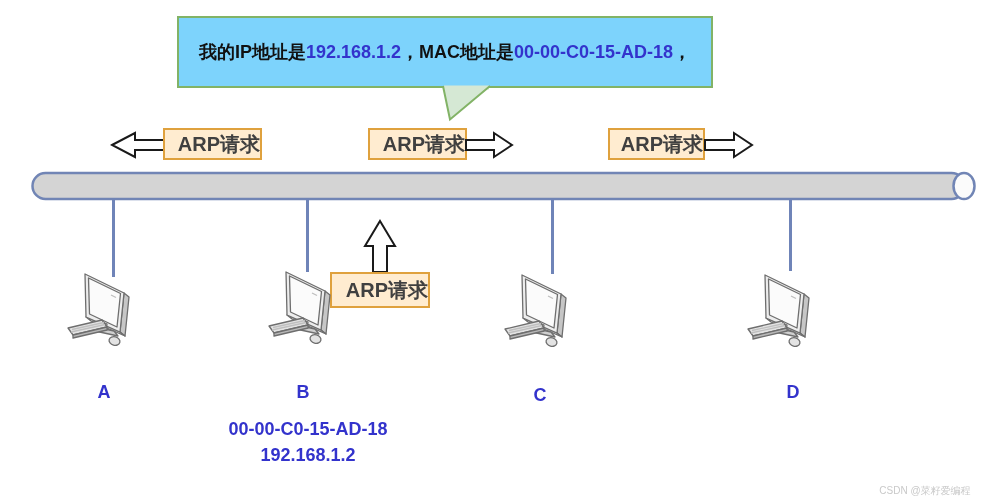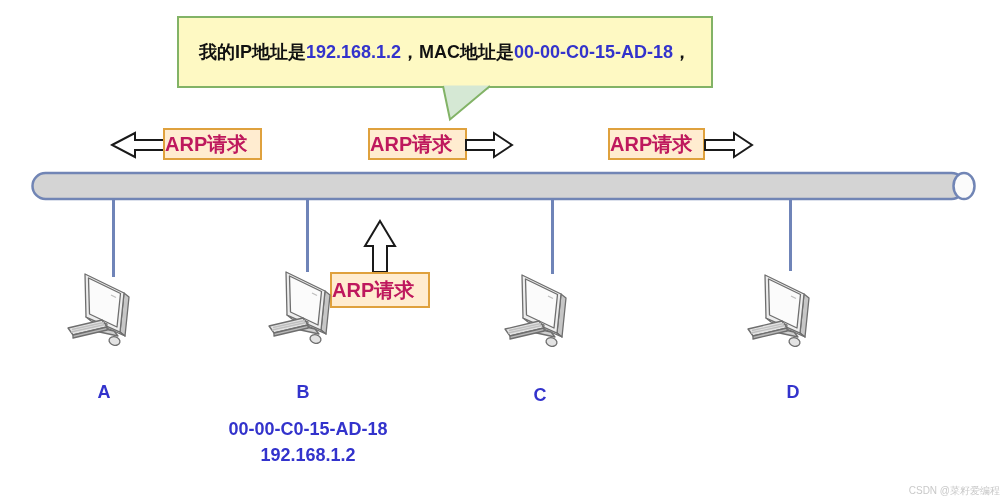--- a/index.html
+++ b/index.html
@@ -3,31 +3,31 @@
 <meta charset="utf-8">
 <style>
   html,body{margin:0;padding:0;background:#fff;}
   #stage{
     position:relative;width:1007px;height:500px;background:#ffffff;
     font-family:"Liberation Sans","DejaVu Sans",sans-serif;overflow:hidden;
   }
   
   .bubble{
     position:absolute;left:177px;top:16px;width:536px;height:72px;
-    box-sizing:border-box;background:#fef9c3;border:2px solid #82b366;
+    box-sizing:border-box;background:#7dd3fc;border:2px solid #82b366;
     display:flex;flex-direction:column;justify-content:center;align-items:center;
     font-size:18px;font-weight:bold;color:#111;line-height:27px;white-space:nowrap;
   }
   .bubble .blue{color:#3333cc;}
   .tail{position:absolute;left:437px;top:85px;width:60px;height:37px;}
   
   .arpbox{
     position:absolute;box-sizing:border-box;background:#ffecd0;border:2px solid #dfa13d;
-    display:flex;align-items:center;justify-content:flex-start;
-    font-size:20px;font-weight:bold;color:#be185d;white-space:nowrap;
+    display:flex;align-items:center;justify-content:flex-end;
+    font-size:20px;font-weight:bold;color:#404040;white-space:nowrap;
   }
   #arp-left{left:163px;top:128px;width:99px;height:32px;}
   #arp-center{left:368px;top:128px;width:99px;height:32px;}
   #arp-right{left:608px;top:128px;width:97px;height:32px;}
   #arp-hostb{left:330px;top:272px;width:100px;height:36px;}
   .blockarrow{position:absolute;}
   .blockarrow polygon{fill:#ffffff;stroke:#1a1a1a;stroke-width:2;stroke-linejoin:miter;}
   
   .bus{position:absolute;left:30px;top:169px;width:950px;height:34px;}
   
@@ -51,21 +51,21 @@
   #name-b{left:283px;top:382px;}
   #name-c{left:520px;top:385px;}
   #name-d{left:773px;top:382px;}
   .hostinfo{
     position:absolute;width:224px;text-align:center;
     font-size:18px;font-weight:bold;color:#3333cc;line-height:26px;white-space:nowrap;
   }
   #info-b{left:196px;top:416px;}
   #info-d{left:678px;top:419px;}
   .watermark{
-    position:absolute;left:850px;top:484px;width:150px;text-align:right;
+    position:absolute;left:850px;top:484px;width:150px;text-align:center;
     font-size:10px;color:#c9c9c9;
   }
 </style>
 </head>
 <body>
 
 <div id="stage">
 
   <svg width="0" height="0" style="position:absolute">
     <defs>

